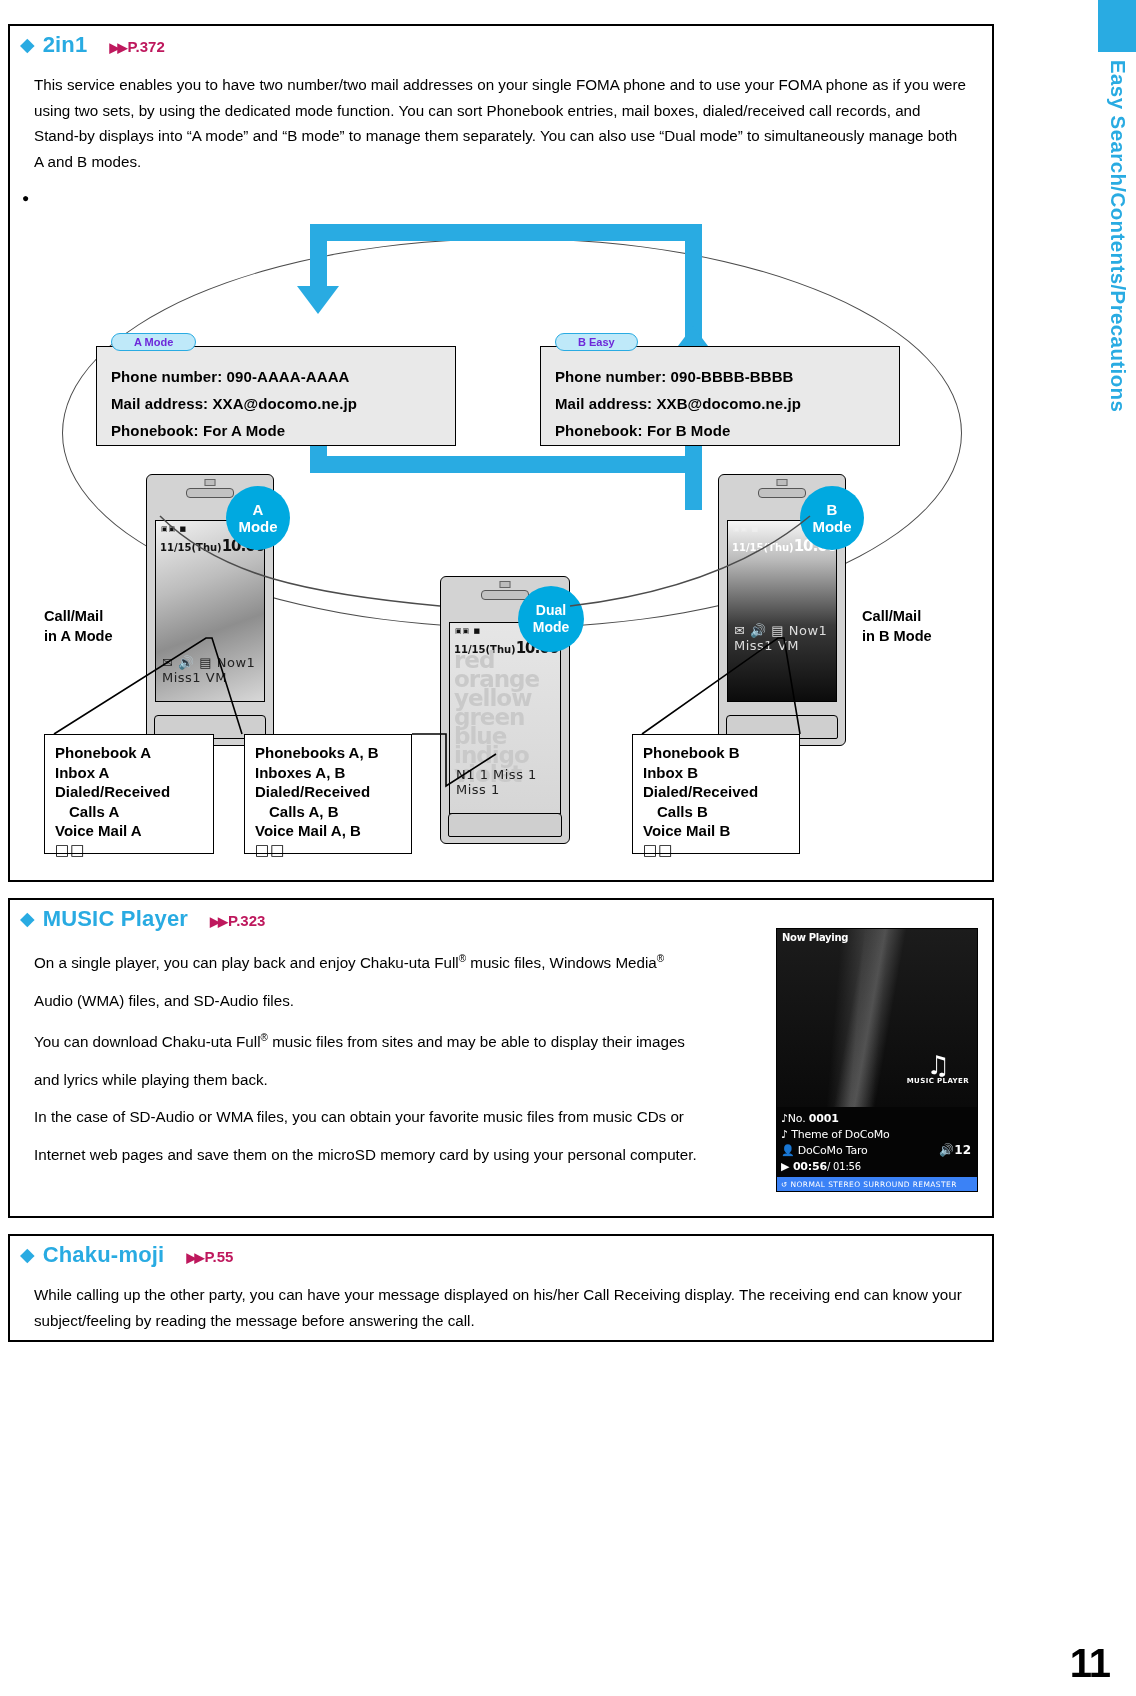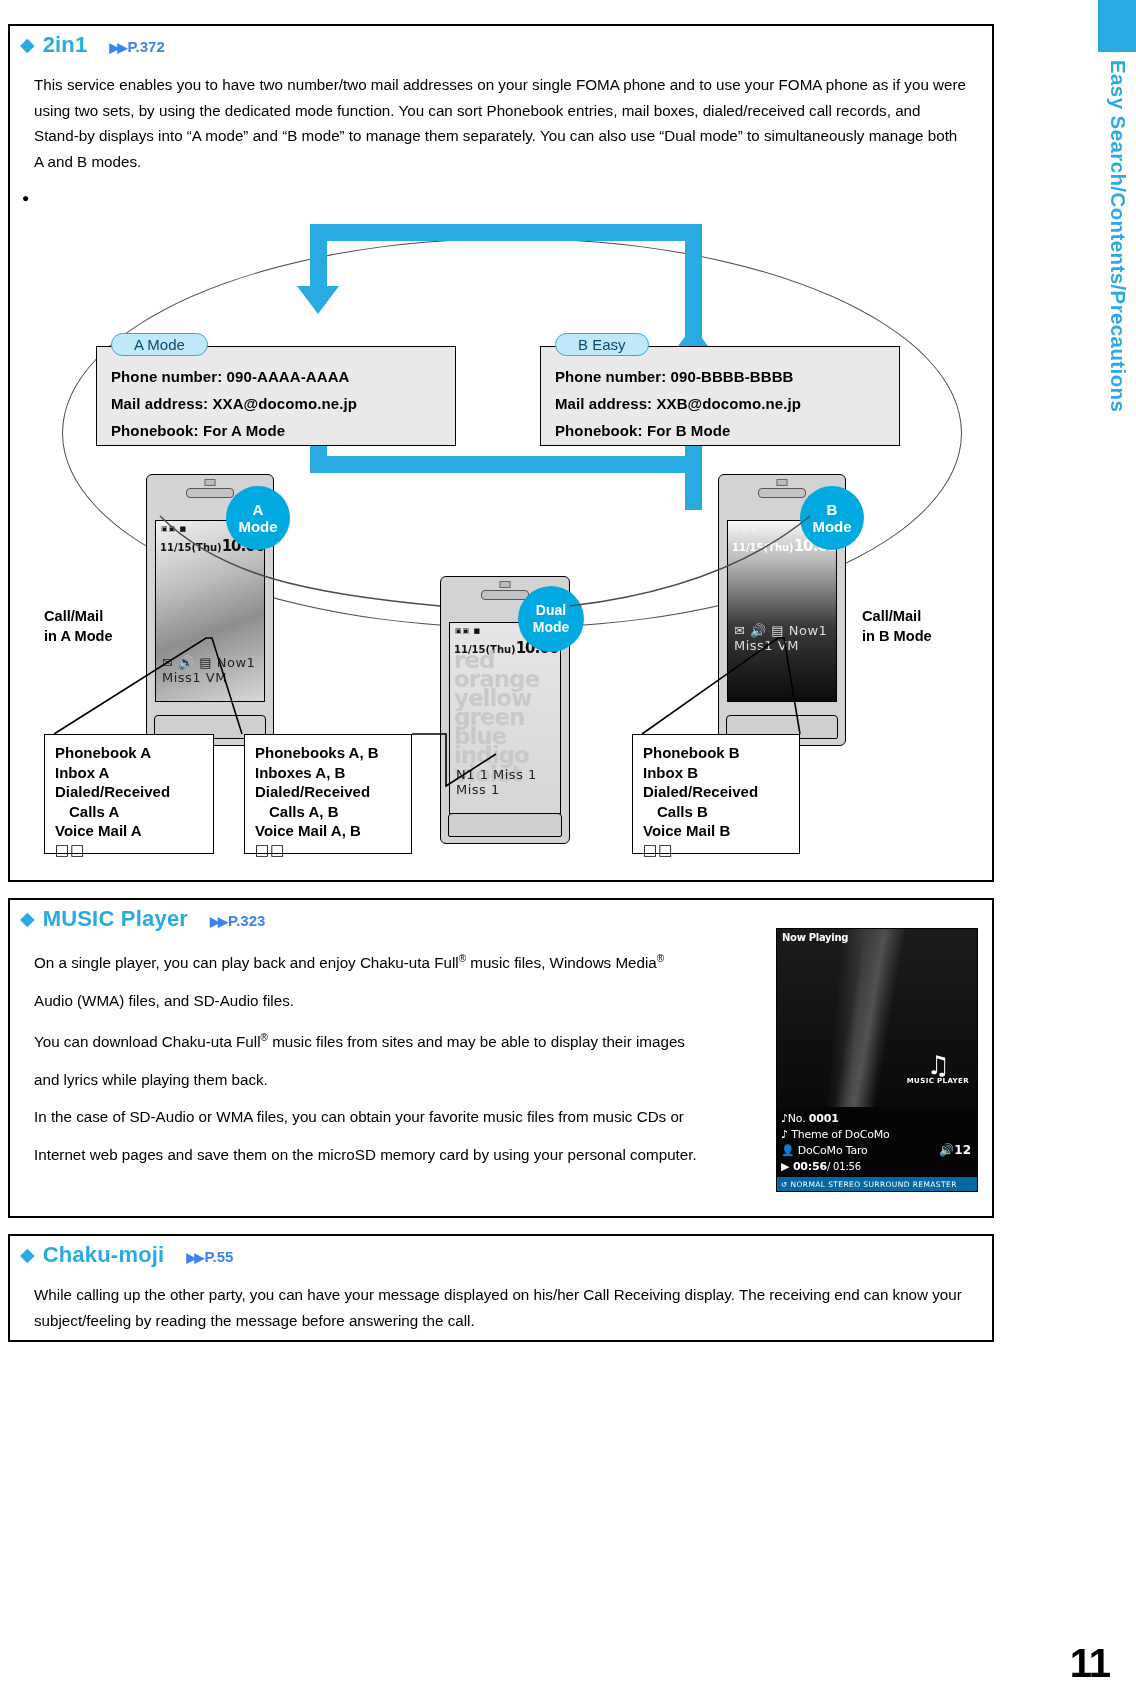--- a/index.html
+++ b/index.html
@@ -39,21 +39,21 @@
     display:flex;align-items:baseline;gap:8px;
     padding:6px 0 0 10px;
   }
   .diamond{
     color:#29abe2;font-size:19px;line-height:1;position:relative;top:-1px;
   }
   .sec-title{
     color:#29abe2;font-weight:bold;font-size:22px;letter-spacing:0.2px;
   }
   .ref{
-    color:#3b82f6;font-weight:bold;font-size:15px;margin-left:14px;white-space:nowrap;
+    color:#be185d;font-weight:bold;font-size:15px;margin-left:14px;white-space:nowrap;
   }
   .ref .arrows{font-size:13px;letter-spacing:-2px;margin-right:2px;}
   .body-text{
     padding:2px 12px 0 12px;
     font-size:15.2px;line-height:25.5px;
     text-align:left;
   }
   .body-text p{margin:12px;}
   .bullet-line{display:flex;align-items:flex-start;}
   .bullet-dot{font-size:12px;line-height:25.5px;margin-right:1px;}
@@ -84,21 +84,21 @@
     position:absolute;background:#e9e9e9;border:1.6px solid #000;
     box-sizing:border-box;
     padding:16px 0 8px 14px;
   }
   .modebox .line{
     font-weight:bold;font-size:15px;line-height:27px;letter-spacing:0.1px;
   }
   .modetag{
     position:absolute;top:-14px;left:14px;
     background:#bfe9f9;border:1.6px solid #29abe2;border-radius:13px;
-    padding:2px 22px;font-weight:normal;font-size:15px;color:#0c4a6e;
+    padding:2px 22px;font-weight:bold;font-size:11px;color:#6d28d9;
   }
   
   .phone{position:absolute;}
   .phone .shell{
     position:absolute;inset:0;
     background:#d3d3d3;border:1.5px solid #000;border-radius:6px;
   }
   .phone .screen{
     position:absolute;left:9px;right:9px;top:46px;height:180px;
     border:1.5px solid #000;overflow:hidden;
@@ -183,21 +183,21 @@
   }
   .player .mpmark .glyph{font-size:26px;line-height:24px;}
   .player .mpmark .cap{font-size:7px;font-weight:bold;letter-spacing:0.4px;}
   .player .meta{position:absolute;left:4px;right:4px;top:182px;}
   .player .meta div{font-size:11px;line-height:16px;letter-spacing:-0.2px;white-space:nowrap;}
   .player .trackno{font-size:10px;}
   .player .time{font-size:12px;font-weight:bold;}
   .player .time .tot{font-size:10px;font-weight:normal;}
   .player .vol{position:absolute;right:6px;top:214px;font-size:12px;font-weight:bold;}
   .player .fx{
-    position:absolute;left:0;right:0;bottom:0;height:14px;background:#0369a1;
+    position:absolute;left:0;right:0;bottom:0;height:14px;background:#3b82f6;
     font-size:7.5px;letter-spacing:0.4px;padding:3px 0 0 4px;box-sizing:border-box;white-space:nowrap;
   }
 
   
   #sec-chaku{top:1234px;height:108px;}
 
   
   #page-number{
     position:absolute;right:26px;bottom:10px;
     font-size:40px;font-weight:bold;letter-spacing:-1px;

